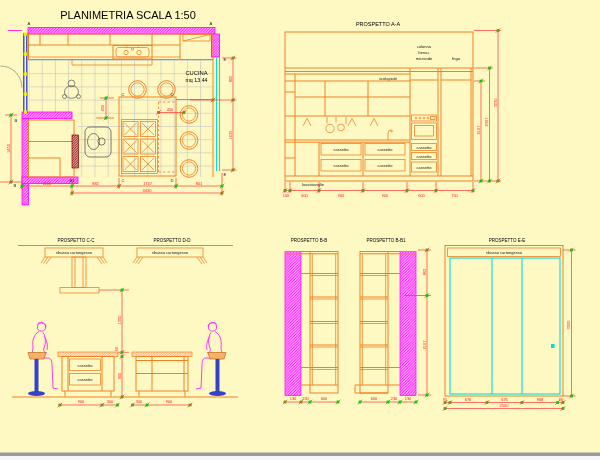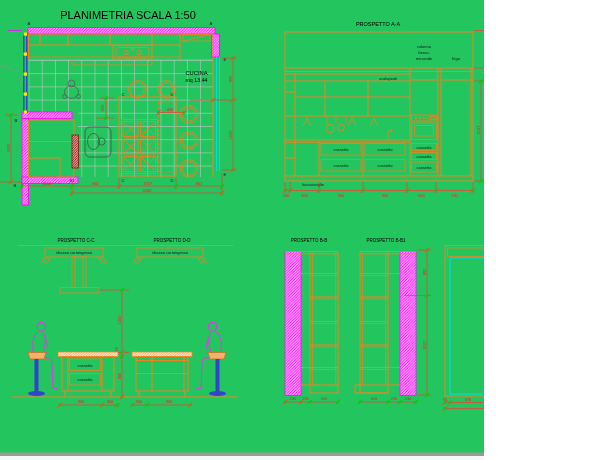--- a/index.html
+++ b/index.html
@@ -1,16 +1,16 @@
 <!DOCTYPE html>
 <html><head>
 <meta charset="utf-8">
 <style>
   html,body{margin:0;padding:0;background:#fff;}
-  #stage{width:484px;height:460px;position:relative;overflow:hidden;background:#22c55e;}
+  #stage{width:600px;height:460px;position:relative;overflow:hidden;background:#fef9c3;}
   text{font-family:"Liberation Sans",sans-serif;}
   .o{stroke:#f08223;fill:none;stroke-width:1;}
   .ot{stroke:#f08223;fill:none;stroke-width:0.8;}
   .dim{stroke:#ff3333;stroke-width:0.7;fill:none;}
   .dimt{fill:#ff1a1a;font-size:4px;}
   .lbl{fill:#1a1a1a;font-size:4px;}
   .mk{fill:#1a1a1a;font-size:4.2px;}
   .cy{stroke:#00dede;stroke-width:1.1;fill:none;}
   .person{stroke:#ff22ff;stroke-width:0.9;fill:none;}
 </style>

